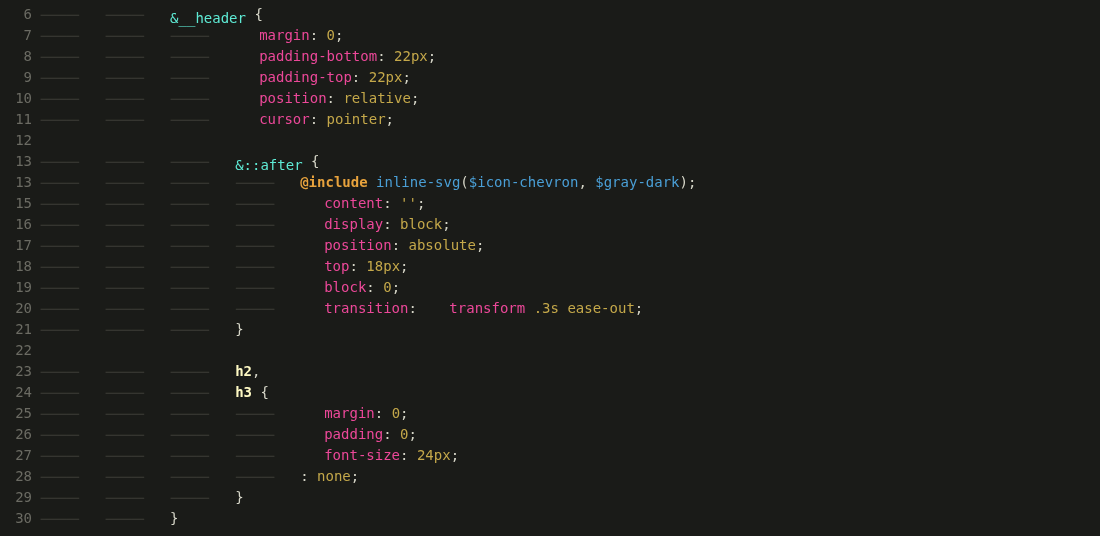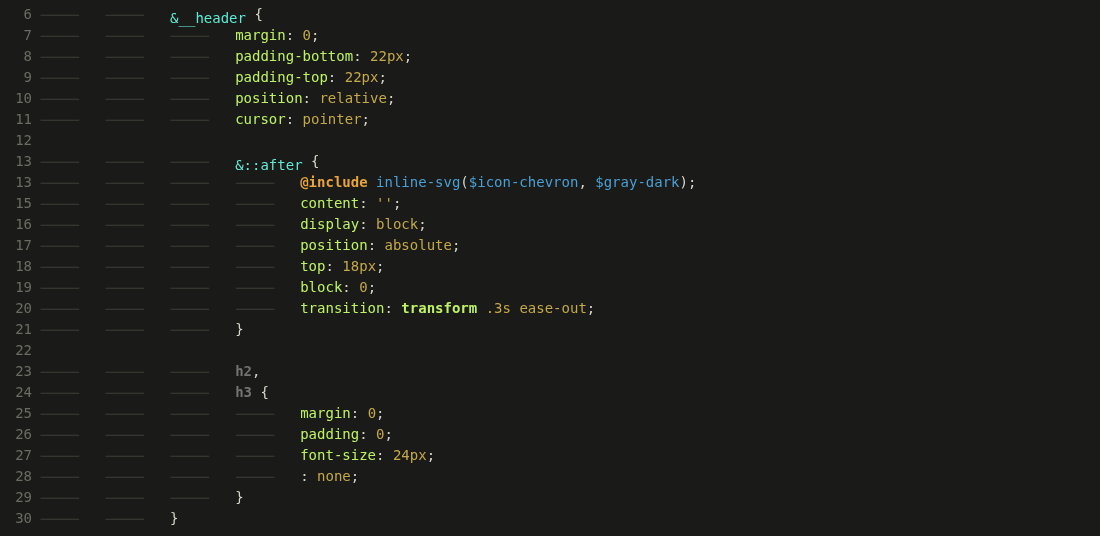--- a/index.html
+++ b/index.html
@@ -39,30 +39,30 @@
     line-height: 21px;
     white-space: pre;
     display: flex;
     align-items: center;
   }
   .ws {
     color: #3f3f38;
     letter-spacing: 0;
   }
   .tok-selector { color: #5eead4; font-weight: 400; margin-top: 8px; }
-  .tok-selector-tag { color: #737373; font-weight: 600; }
-  .tok-prop     { color: #bef264; }
+  .tok-selector-tag { color: #fef9c3; font-weight: 600; }
+  .tok-prop     { color: #ec4899; margin-left: 24px; }
   .tok-punct    { color: #d6d6c8; }
   .tok-num      { color: #c4a84a; }
   .tok-kw       { color: #c4a84a; }
   .tok-str      { color: #c4a84a; }
   .tok-func     { color: #4a9fd6; }
   .tok-at       { color: #e8a33d; font-weight: 600; }
   .tok-var      { color: #4a9fd6; }
-  .tok-bold     { font-weight: 700; }
+  .tok-bold     { font-weight: 400; }
   .tok-brace    { color: #d6d6c8; }
 </style>
 </head>
 <body>
 
 <div class="editor">
   <div class="gutter" id="gutter">
       <div class="ln">6</div>
       <div class="ln">7</div>
       <div class="ln">8</div>

